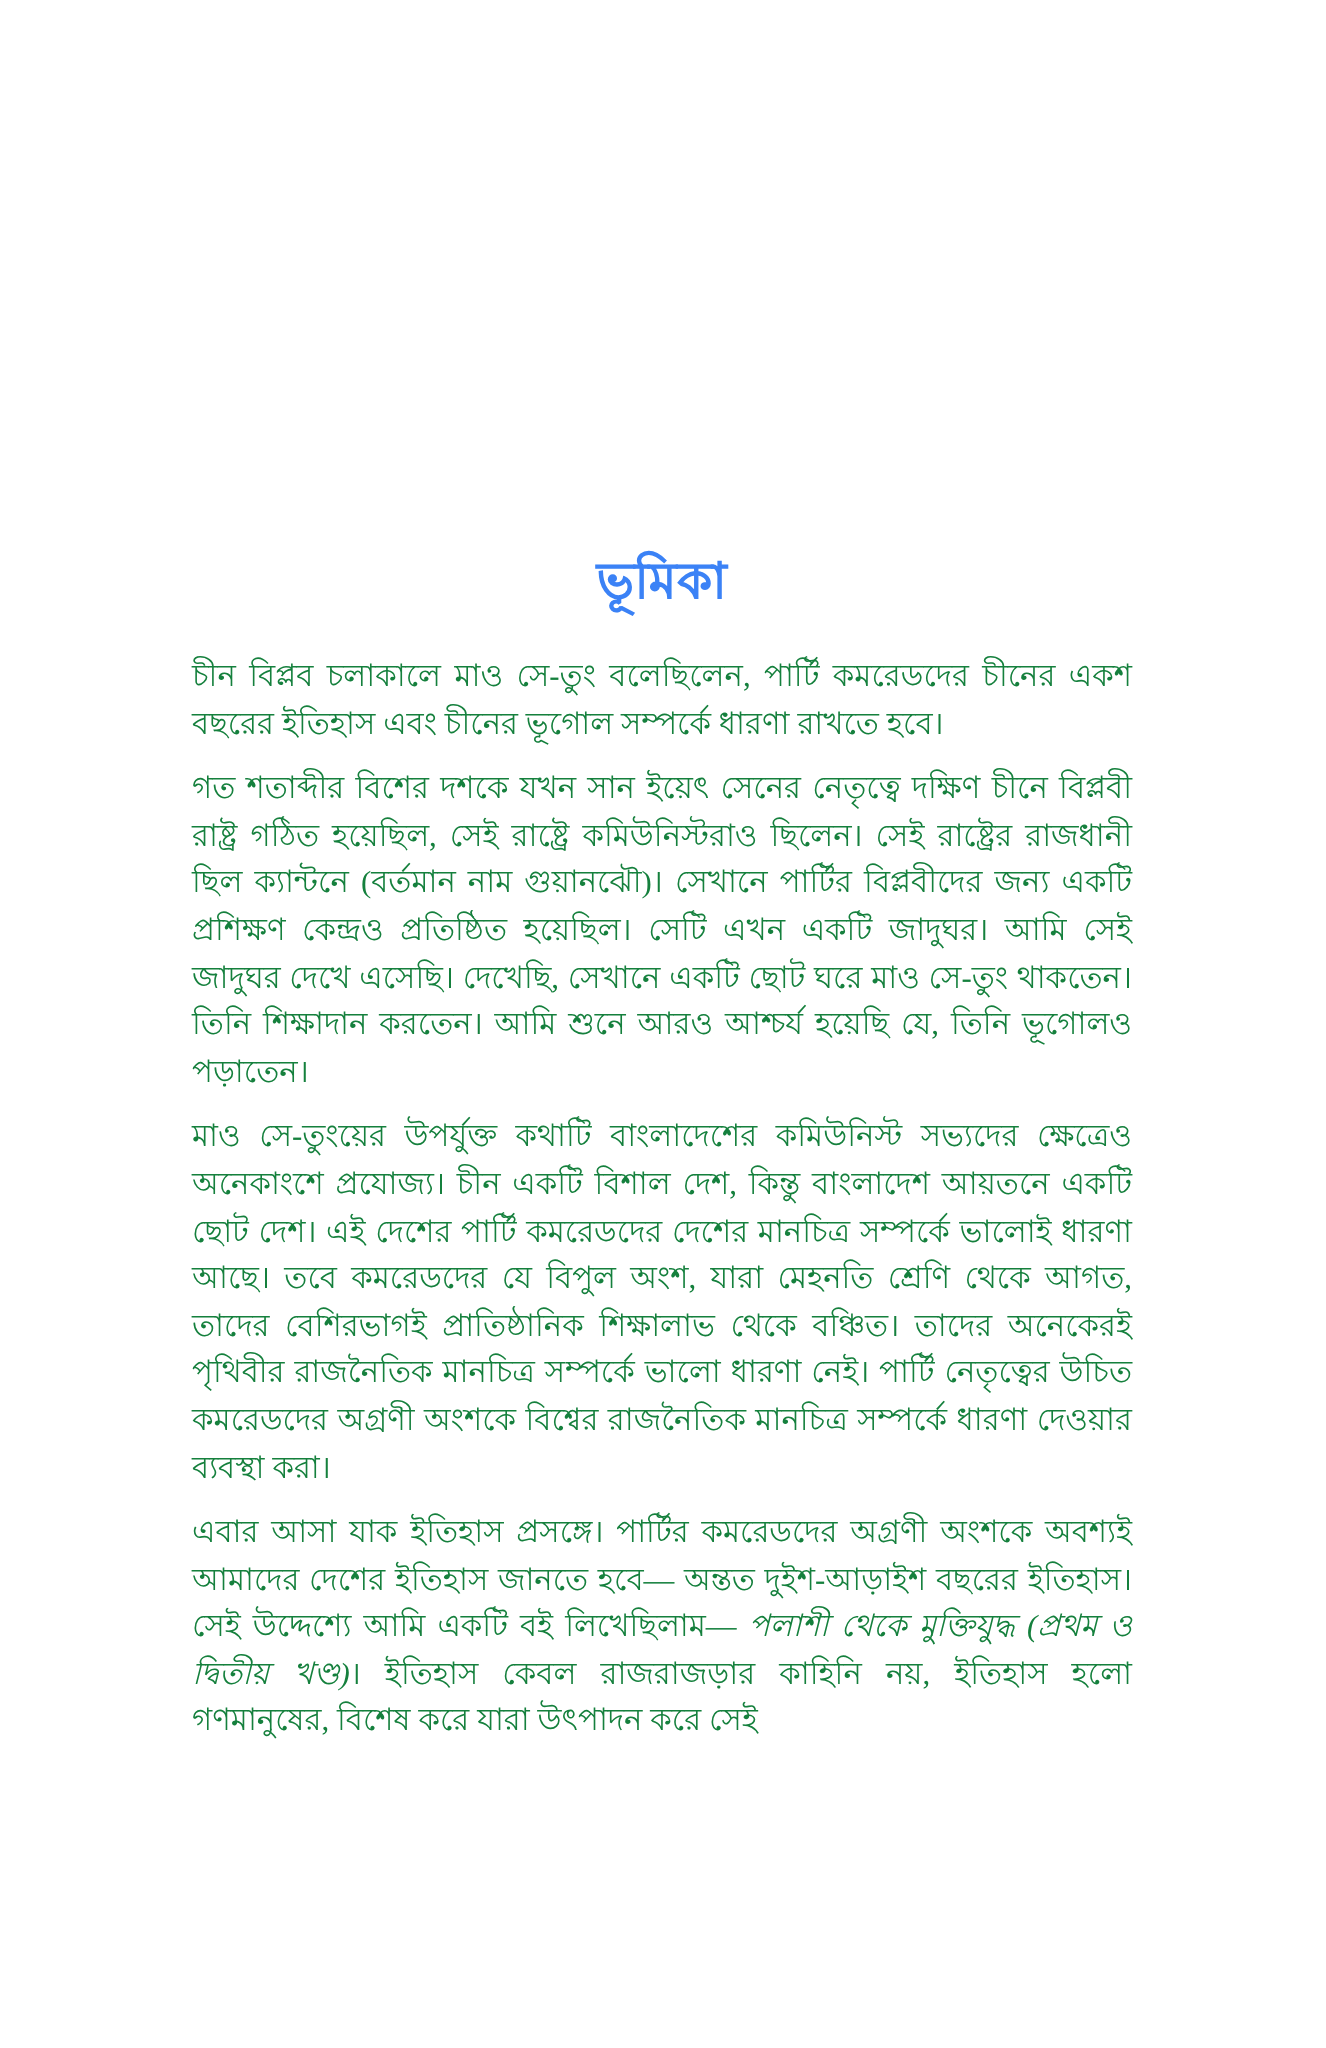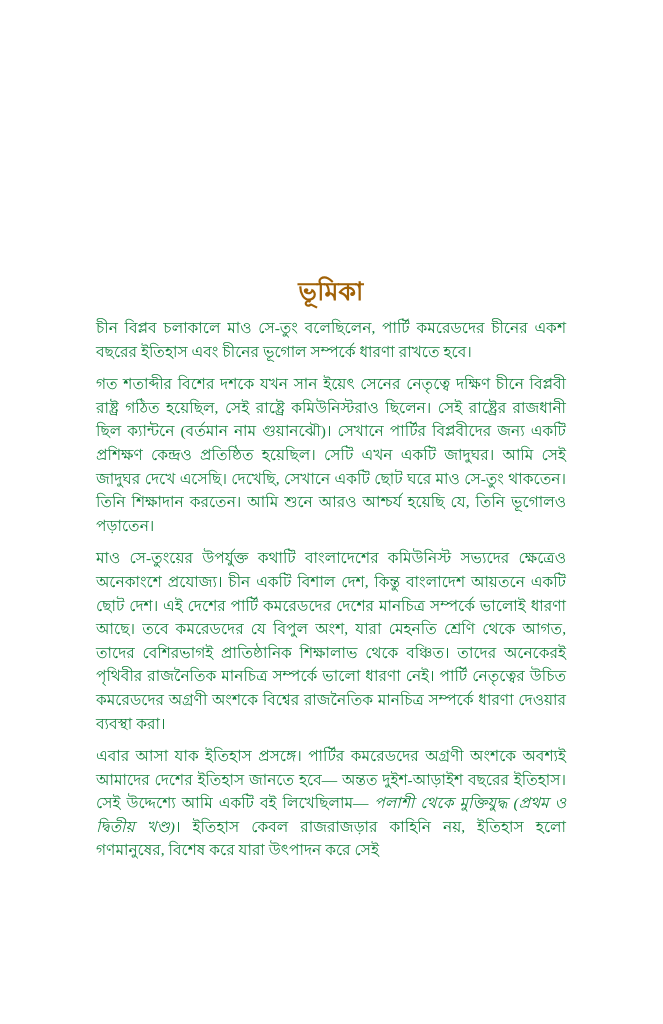--- a/index.html
+++ b/index.html
@@ -29,23 +29,23 @@
     left: 96px;
     top: 276px;
     width: 470px;
   }
   .chapter-title {
     font-family: "Liberation Serif", "DejaVu Serif", serif;
     font-weight: bold;
     font-size: 25px;
     line-height: 32px;
     text-align: center;
-    margin: 0 0 8px 0;
+    margin: 0 0 19px 0;
     letter-spacing: 0.3px;
-    color: #a16207;
+    color: #3b82f6;
   }
   .body-text p {
     margin: 0 0 9px 0;
     font-size: 15.4px;
     line-height: 23.6px;
     text-align: justify;
     text-justify: inter-word;
     word-spacing: 0.1px;
     color: #15803d;
     -webkit-font-smoothing: antialiased;

